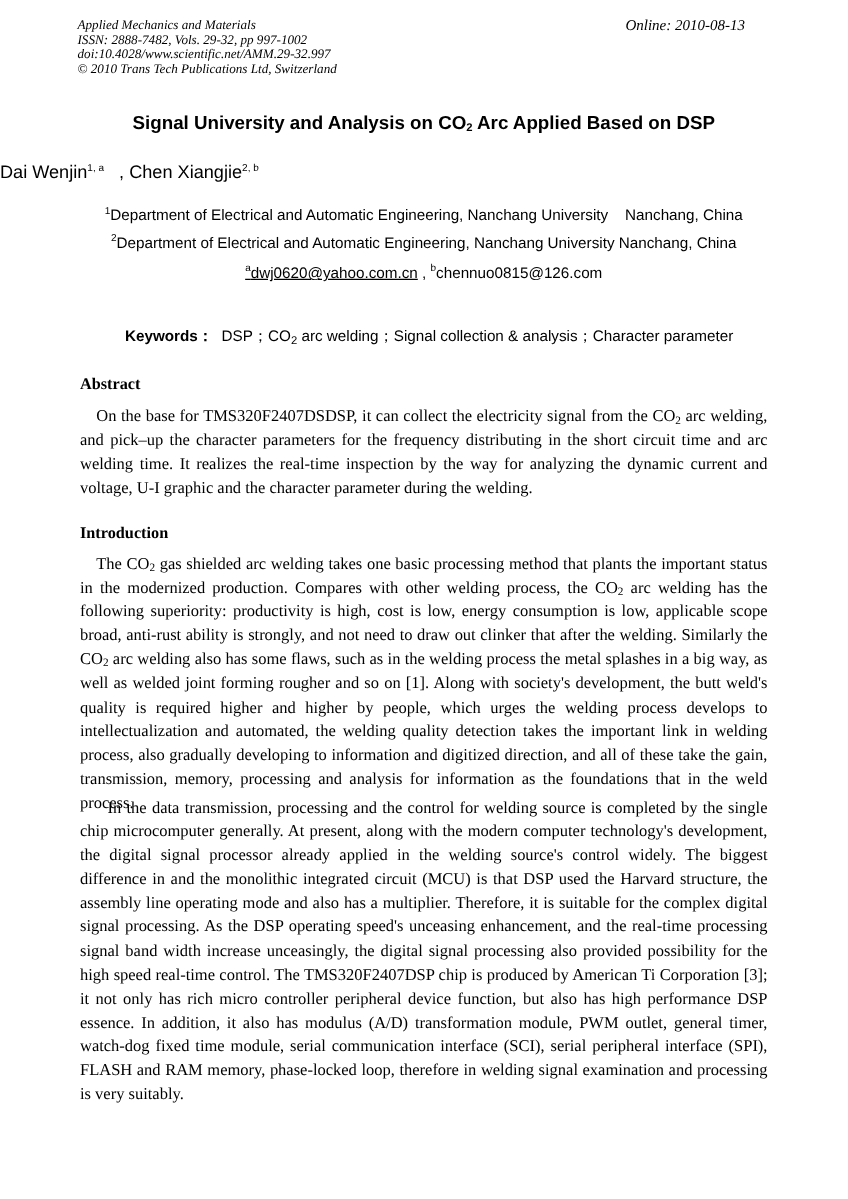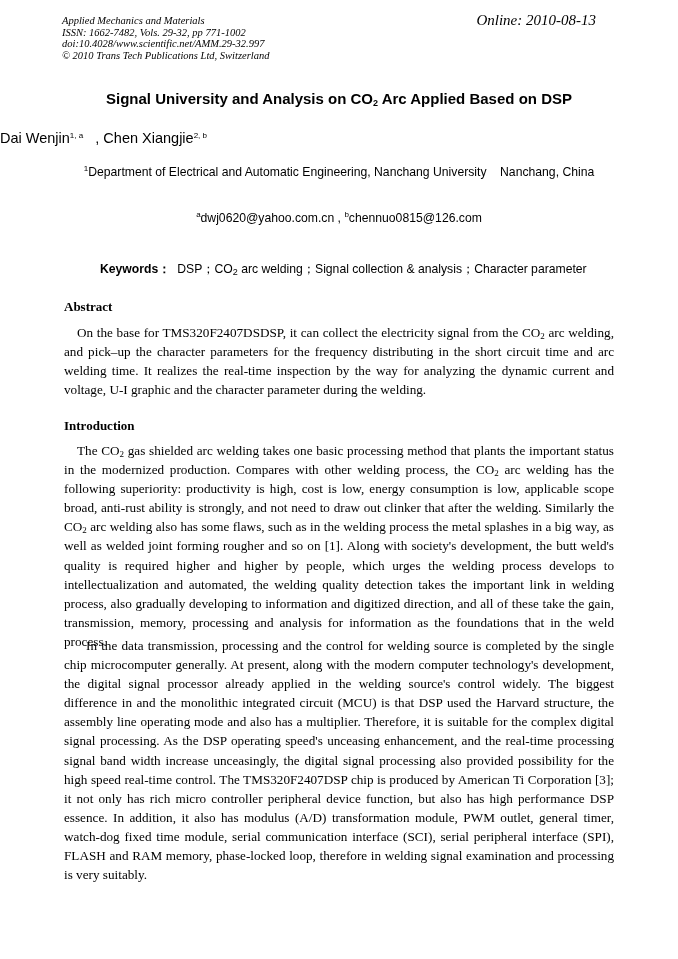--- a/index.html
+++ b/index.html
@@ -1,28 +1,28 @@
 <!DOCTYPE html>
 <html><head>
 <meta charset="utf-8">
 <style>
   html, body { margin: 0; padding: 0; background: #ffffff; }
   body { width: 678px; height: 959px; position: relative; overflow: hidden; color: #000; }
   .page { position: absolute; left: 0; top: 0; width: 660px; height: 959px; }
 
   .meta-left { position: absolute; left: 62px; top: 15px; font-family: "Liberation Serif", serif; font-style: italic; font-size: 10.5px; line-height: 11.5px; }
-  .meta-right { position: absolute; right: 64px; top: 15px; font-family: "Liberation Serif", serif; font-style: italic; font-size: 15px; line-height: 11.5px; }
+  .meta-right { position: absolute; right: 64px; top: 15px; font-family: "Liberation Serif", serif; font-style: italic; font-size: 12px; line-height: 11.5px; }
 
   .title { position: absolute; left: 0; width: 678px; top: 90px; text-align: center; font-family: "Liberation Sans", sans-serif; font-weight: bold; font-size: 15px; }
   .authors { position: absolute; left: 0; width: 678px; top: 130px; text-align: left; font-family: "Liberation Sans", sans-serif; font-size: 14.5px; }
   .affil { position: absolute; left: 0; width: 678px; text-align: center; font-family: "Liberation Sans", sans-serif; font-size: 12.2px; }
   .affil1 { top: 165px; }
   .affil2 { top: 187px; }
   .emails { position: absolute; left: 0; width: 678px; top: 211px; text-align: center; font-family: "Liberation Sans", sans-serif; font-size: 12.2px; }
-  .emails .link { }
+  .emails .link { text-decoration: underline; }
   sup { font-size: 8px; vertical-align: 5px; line-height: 0; }
   sub { font-size: 9px; vertical-align: -2px; line-height: 0; }
 
   .keywords { position: absolute; left: 64px; top: 261px; font-family: "Liberation Sans", sans-serif; font-size: 12.2px; }
   .keywords .kw-label { font-weight: bold; padding-left: 36px; }
 
   .heading { position: absolute; left: 64px; font-family: "Liberation Serif", serif; font-weight: bold; font-size: 13px; }
   .h-abstract { top: 299px; text-align: center; }
   .h-intro { top: 418px; }
 
@@ -31,33 +31,34 @@
   .p-intro1 { top: 441px; }
   .p-intro2 { top: 636px; text-indent: 22px; }
 </style>
 </head>
 <body>
 
 <div class="page">
 
   <div class="meta-left">
     <div>Applied Mechanics and Materials</div>
-    <div>ISSN: 1662-7482, Vols. 29-32, pp 771-1002</div>
+    <div>ISSN: 2888-7482, Vols. 29-32, pp 997-1002</div>
     <div>doi:10.4028/www.scientific.net/AMM.29-32.997</div>
     <div>© 2010 Trans Tech Publications Ltd, Switzerland</div>
   </div>
   <div class="meta-right">Online: 2010-08-13</div>
 
   <div class="title"><span>Signal University and Analysis on CO</span><sub>2</sub><span> Arc Applied Based on DSP</span></div>
 
   <div class="authors">
     <span>Dai Wenjin</span><sup>1, a</sup><span style="white-space:pre">   , </span><span>Chen Xiangjie</span><sup>2, b</sup>
   </div>
 
   <div class="affil affil1" style="white-space:pre"><sup>1</sup><span>Department of Electrical and Automatic Engineering, Nanchang University    Nanchang, China</span></div>
+  <div class="affil affil2"><sup>2</sup><span>Department of Electrical and Automatic Engineering, Nanchang University Nanchang, China</span></div>
 
   <div class="emails">
     <span class="link"><sup>a</sup><span>dwj0620@yahoo.com.cn</span></span><span style="white-space:pre"> , </span><sup>b</sup><span>chennuo0815@126.com</span>
   </div>
 
   <div class="keywords">
     <span class="kw-label">Keywords：</span>&nbsp;
     <span>DSP；</span><span>CO</span><sub>2</sub><span> arc welding；</span><span>Signal collection &amp; analysis；</span><span>Character parameter</span>
   </div>
 

